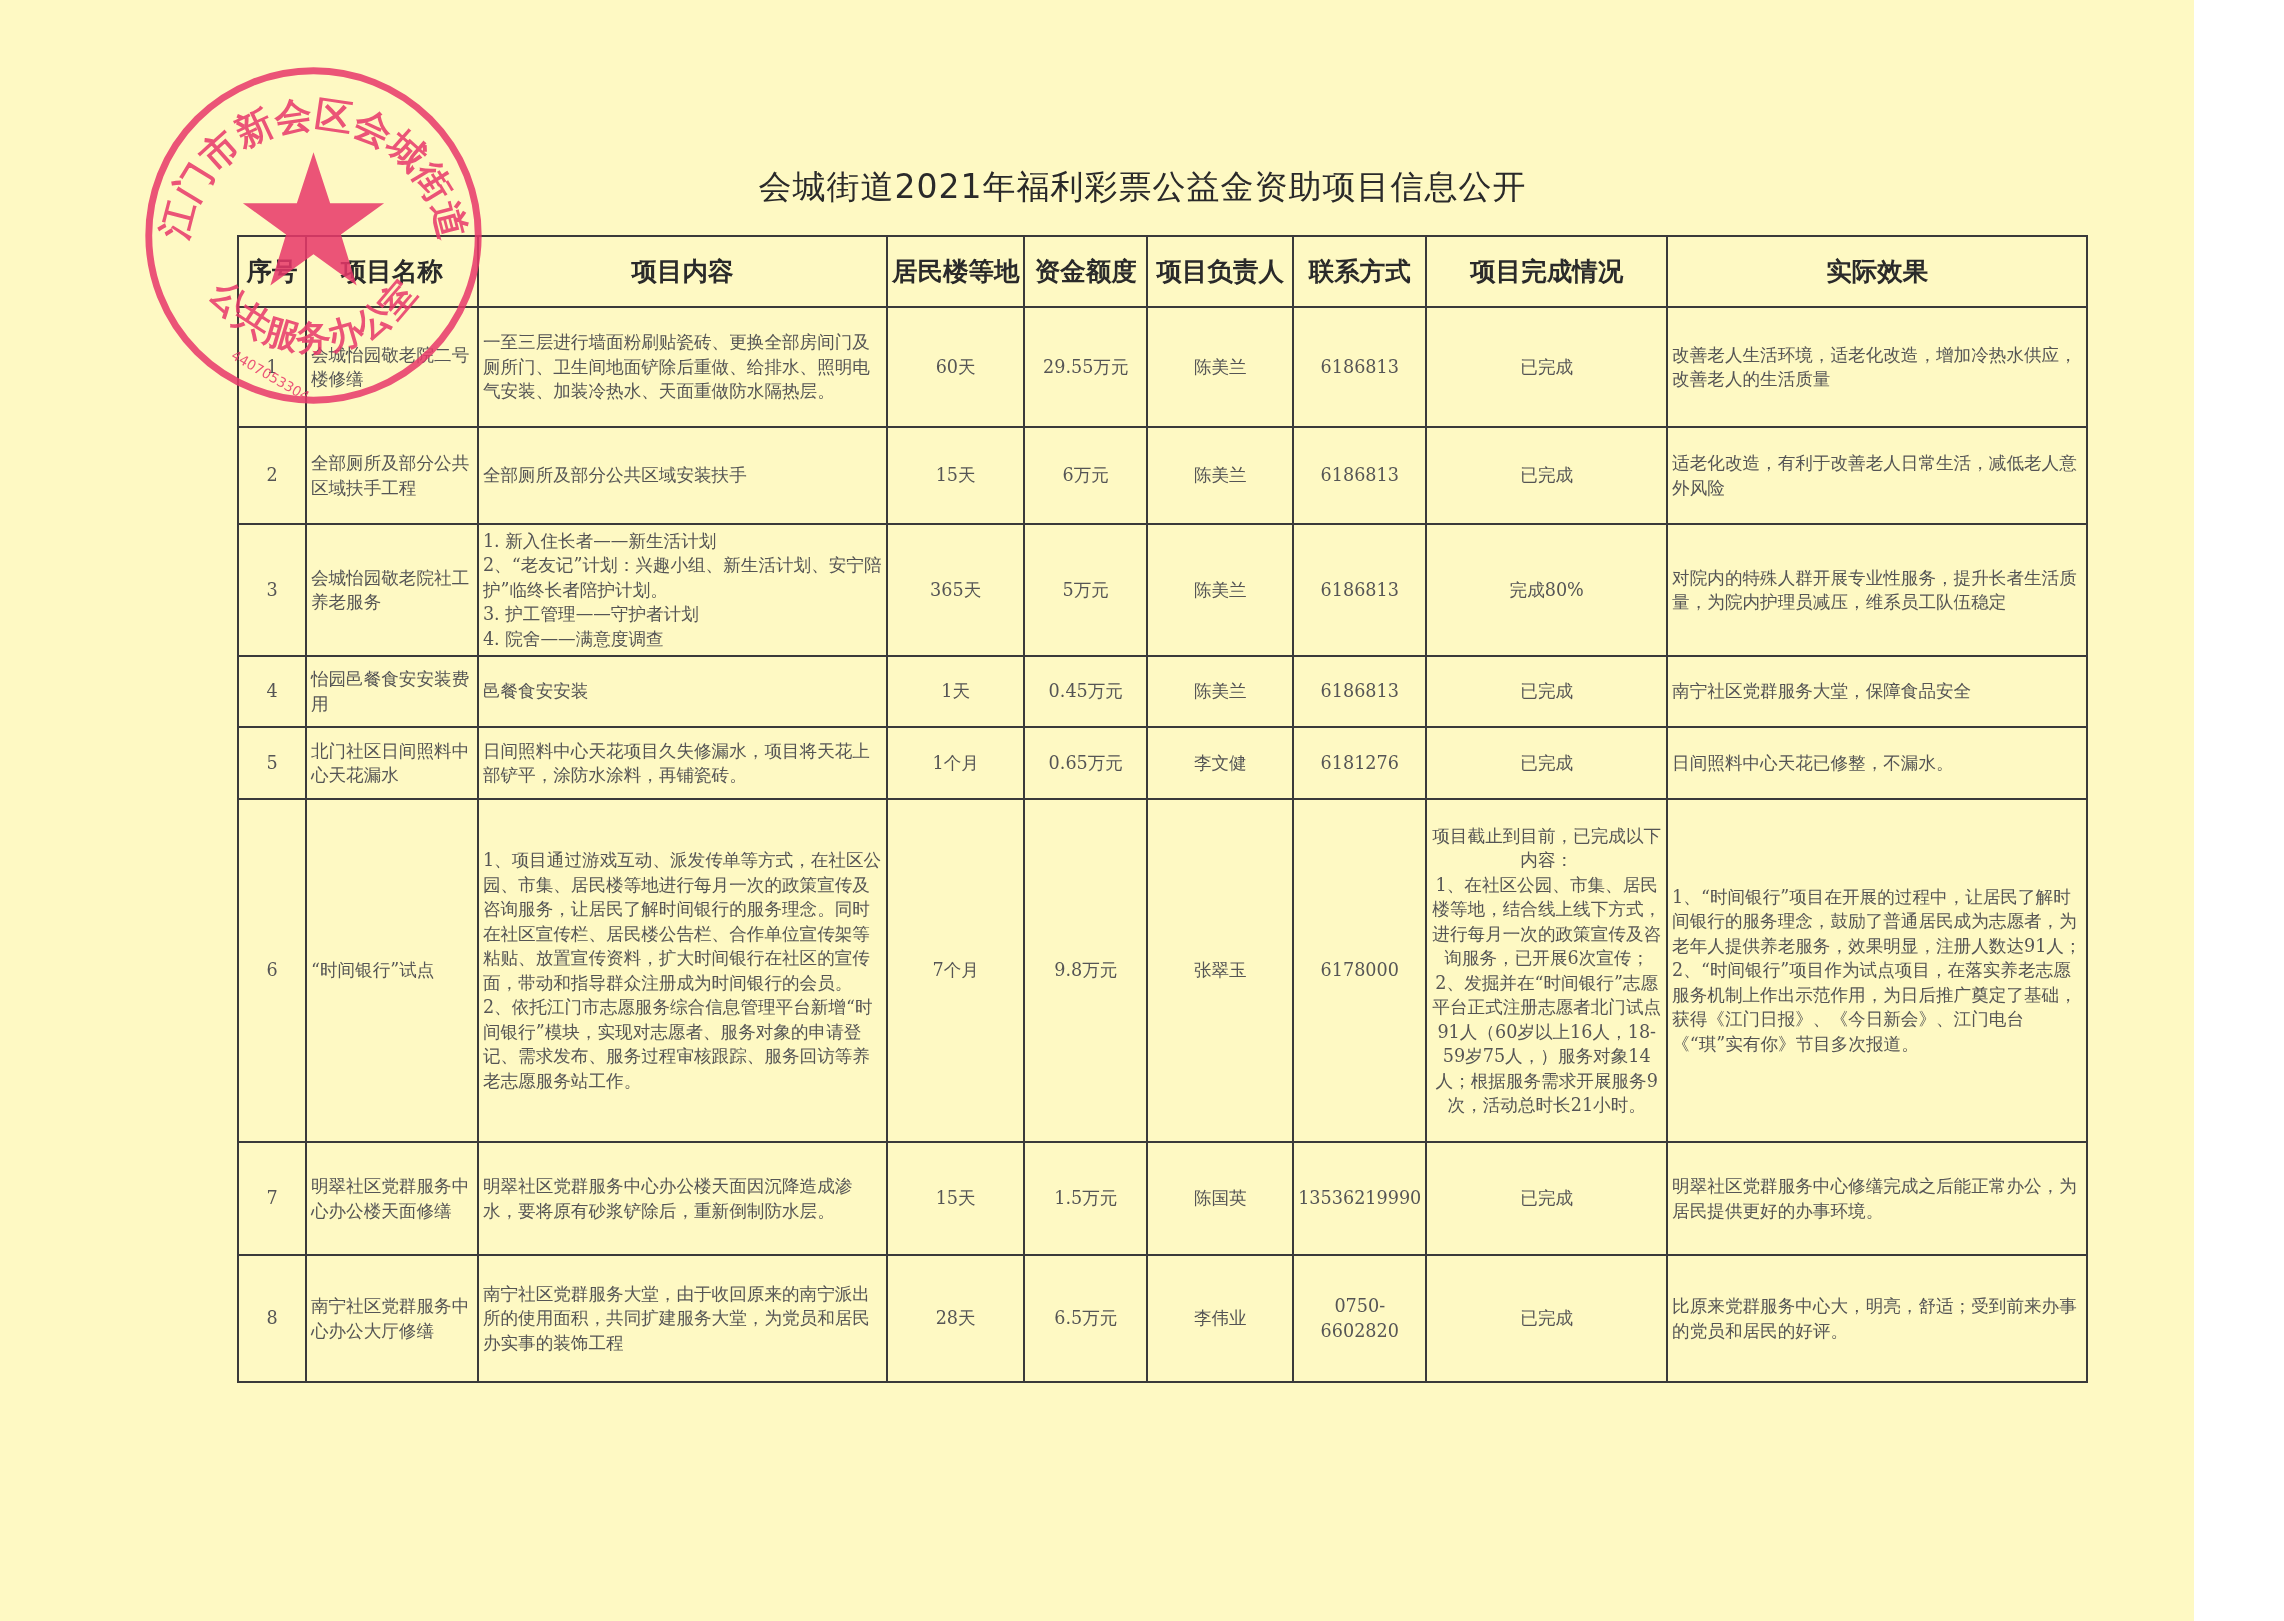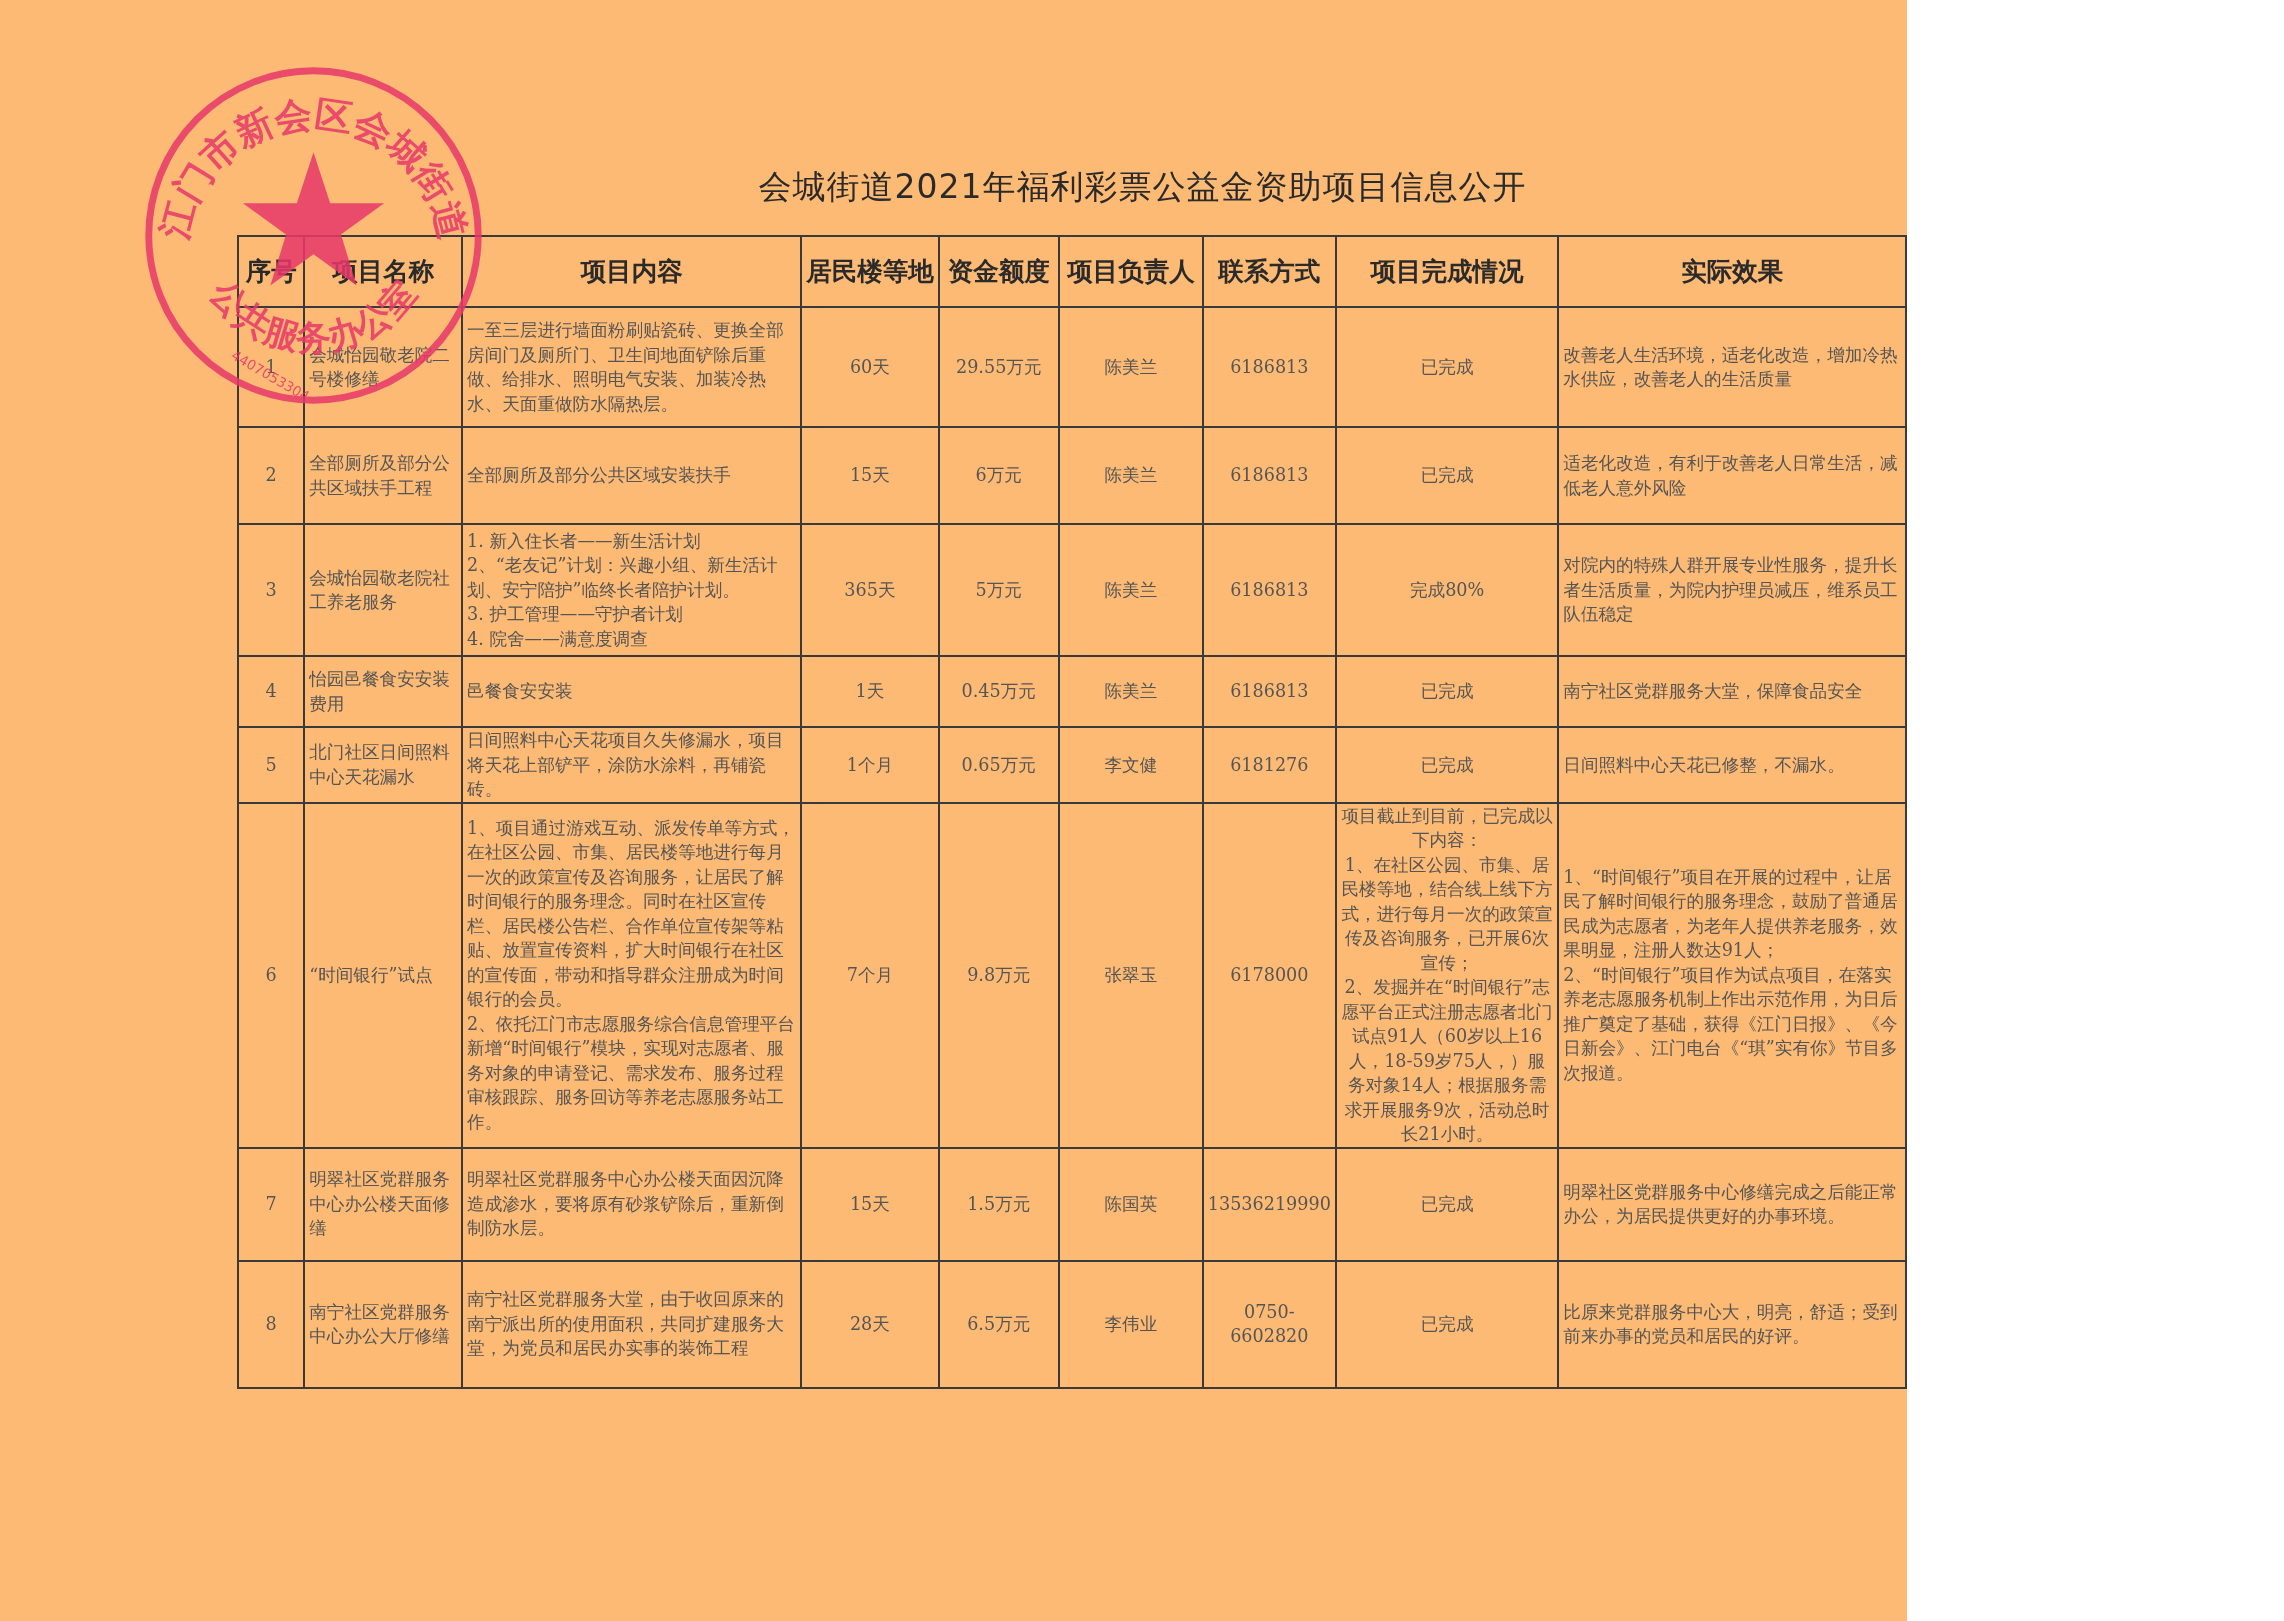--- a/index.html
+++ b/index.html
@@ -1,18 +1,18 @@
 <!DOCTYPE html>
 <html><head>
 <meta charset="utf-8">
 <style>
   html, body { margin:0; padding:0; background:#ffffff; }
   body { width:2285px; height:1621px; position:relative; overflow:hidden;
          font-family:"DejaVu Serif","Liberation Serif",serif; color:#333; }
-  .page { position:absolute; left:0; top:0; width:1907px; height:1621px; background:#fdba74; }
+  .page { position:absolute; left:0; top:0; width:2194px; height:1621px; background:#fef9c3; }
   .title { position:absolute; left:0; width:2285px; top:165px; text-align:center;
            font-family:"DejaVu Sans","Liberation Sans",sans-serif; font-size:33px; color:#2a2a2a; letter-spacing:1px; }
   table.grid { position:absolute; left:237px; top:235px; border-collapse:collapse; table-layout:fixed; }
   table.grid td, table.grid th { border:2px solid #3a3a3a; padding:0 3.9px; vertical-align:middle; }
   table.grid th { font-family:"DejaVu Sans","Liberation Sans",sans-serif; font-weight:bold; font-size:25.5px;
                   color:#2a2a2a; text-align:center; height:69px; white-space:nowrap; overflow:hidden; }
   table.grid td { font-size:17.6px; line-height:24.5px; color:#555; }
   .c { text-align:center; }
   .l { text-align:left; }
   .pre { white-space:pre-line;border-radius:27px; }

